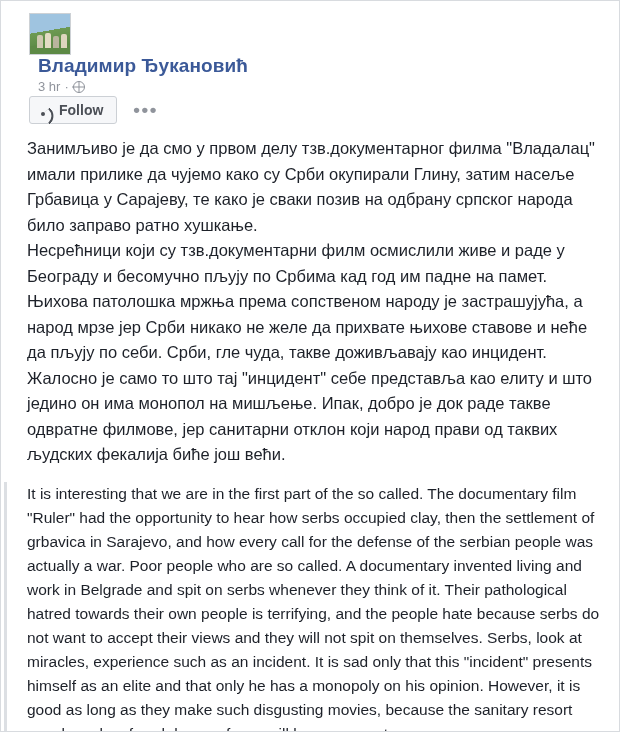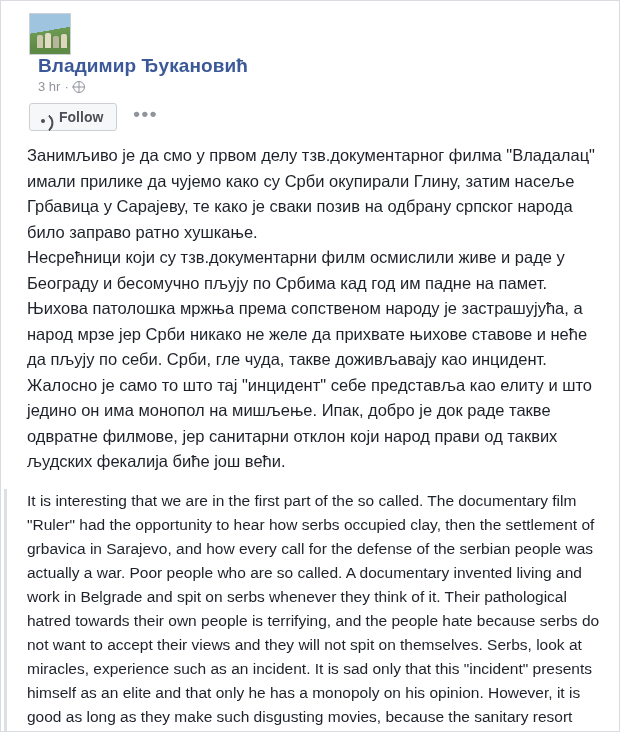--- a/index.html
+++ b/index.html
@@ -103,21 +103,20 @@
     align-items: center;
     gap: 6px;
     border: 1px solid #ccd0d5;
     background: #f6f7f9;
     border-radius: 3px;
     padding: 5px 13px 5px 10px;
     font-size: 14px;
     color: #4b4f56;
     font-weight: bold;
     cursor: pointer;
-    margin-top: 7px;
   }
   .rss-icon { width: 13px; height: 13px; position: relative; display:inline-block; }
   .rss-icon::before {
     content:""; position:absolute; left:1px; bottom:1px;
     width:4px; height:4px; border-radius:50%; background:#4b4f56;
   }
   .rss-icon::after {
     content:""; position:absolute; left:1px; bottom:1px;
     width:10px; height:10px;
     border: 2px solid #4b4f56;

